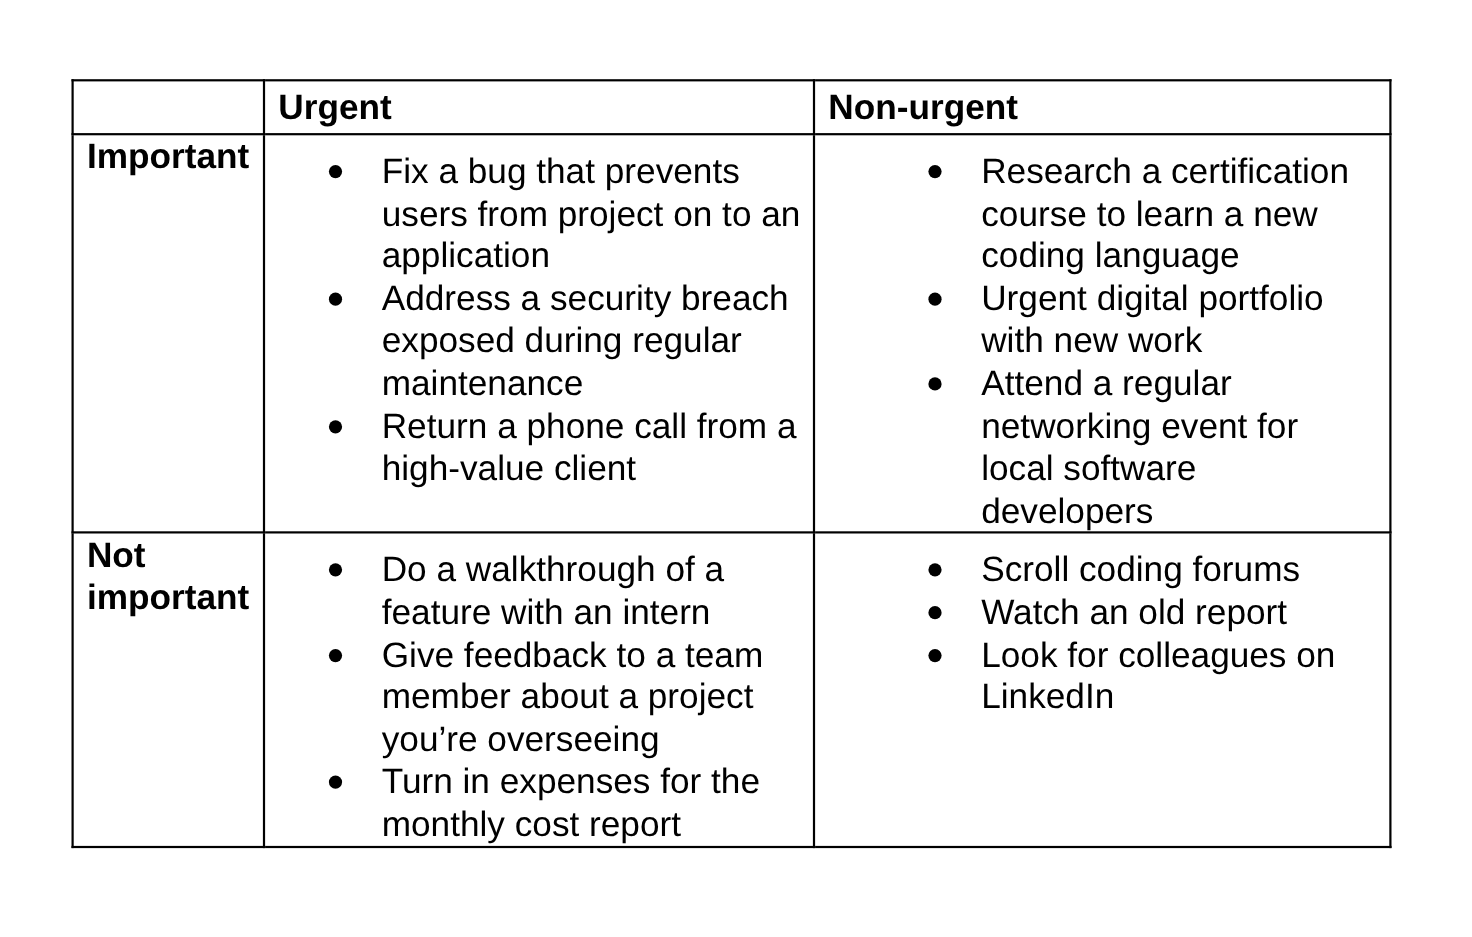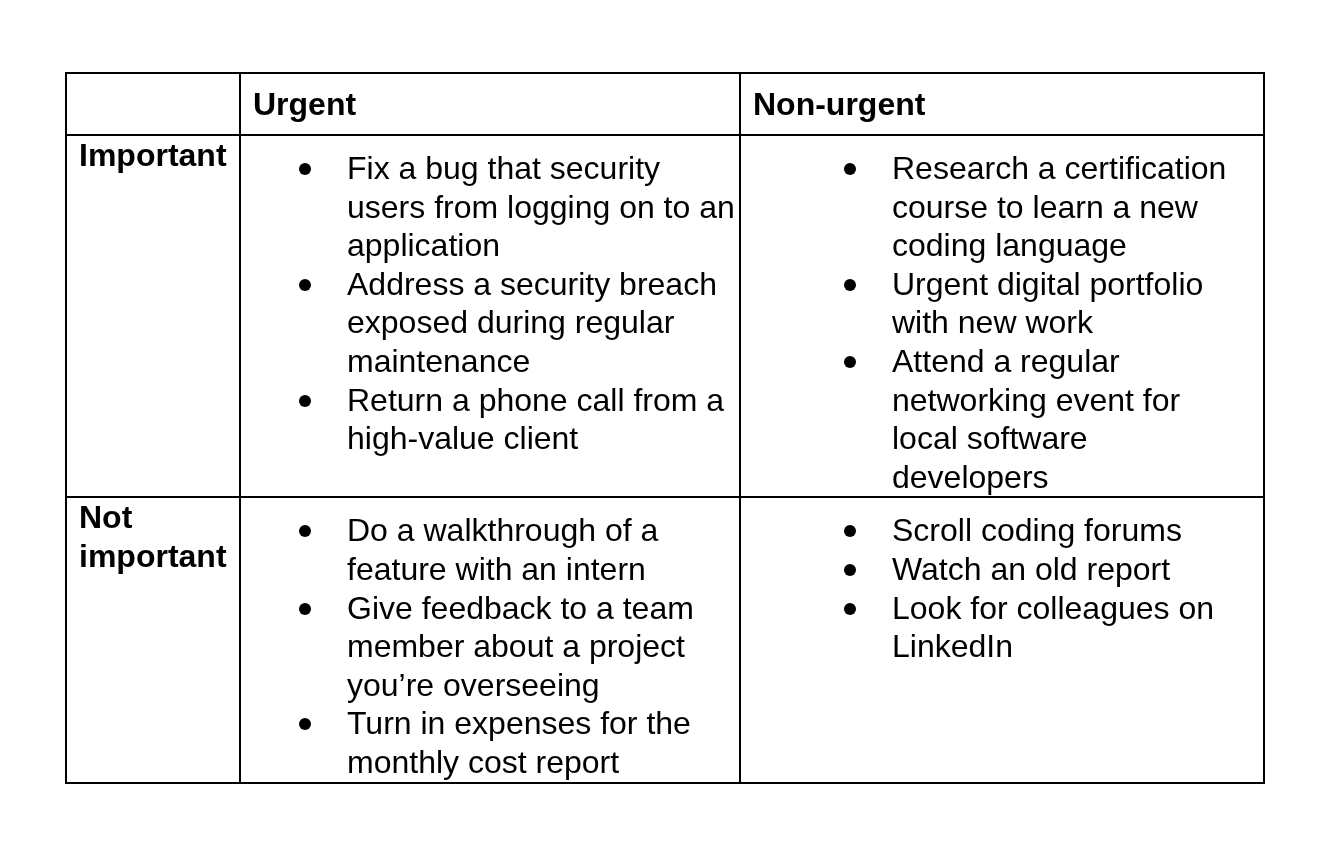--- a/index.html
+++ b/index.html
@@ -32,21 +32,21 @@
     vertical-align: top;
     text-align: left;
     box-sizing: border-box;
     background: #ffffff;
   }
   col.c-label  { width: 174px; }
   col.c-urgent { width: 500px; }
   col.c-nonurg { width: 524px; }
 
   tr.header-row th {
-    height: 62px;
+    height: 49px;
     vertical-align: middle;
     font-weight: bold;
     padding: 0 0 0 12px;
   }
   tr.row-important  td { height: 341px; }
   tr.row-notimportant td { height: 233px; }
 
   td.rowlabel {
     font-weight: bold;
     padding: 0 8px 0 12px;
@@ -88,21 +88,21 @@
       <tr class="header-row">
         <th></th>
         <th>Urgent</th>
         <th>Non-urgent</th>
       </tr>
 
       <tr class="row-important">
         <td class="rowlabel">Important</td>
         <td class="tasks col-urgent">
           <ul class="task-list">
-            <li><span class="bullet"></span><span>Fix a bug that security users from logging on to an application</span></li>
+            <li><span class="bullet"></span><span>Fix a bug that prevents users from project on to an application</span></li>
             <li><span class="bullet"></span><span>Address a security breach exposed during regular maintenance</span></li>
             <li><span class="bullet"></span><span>Return a phone call from a high-value client</span></li>
           </ul>
         </td>
         <td class="tasks col-nonurgent">
           <ul class="task-list">
             <li><span class="bullet"></span><span>Research a certification course to learn a new coding language</span></li>
             <li><span class="bullet"></span><span>Urgent digital portfolio with new work</span></li>
             <li><span class="bullet"></span><span>Attend a regular networking event for local software developers</span></li>
           </ul>

